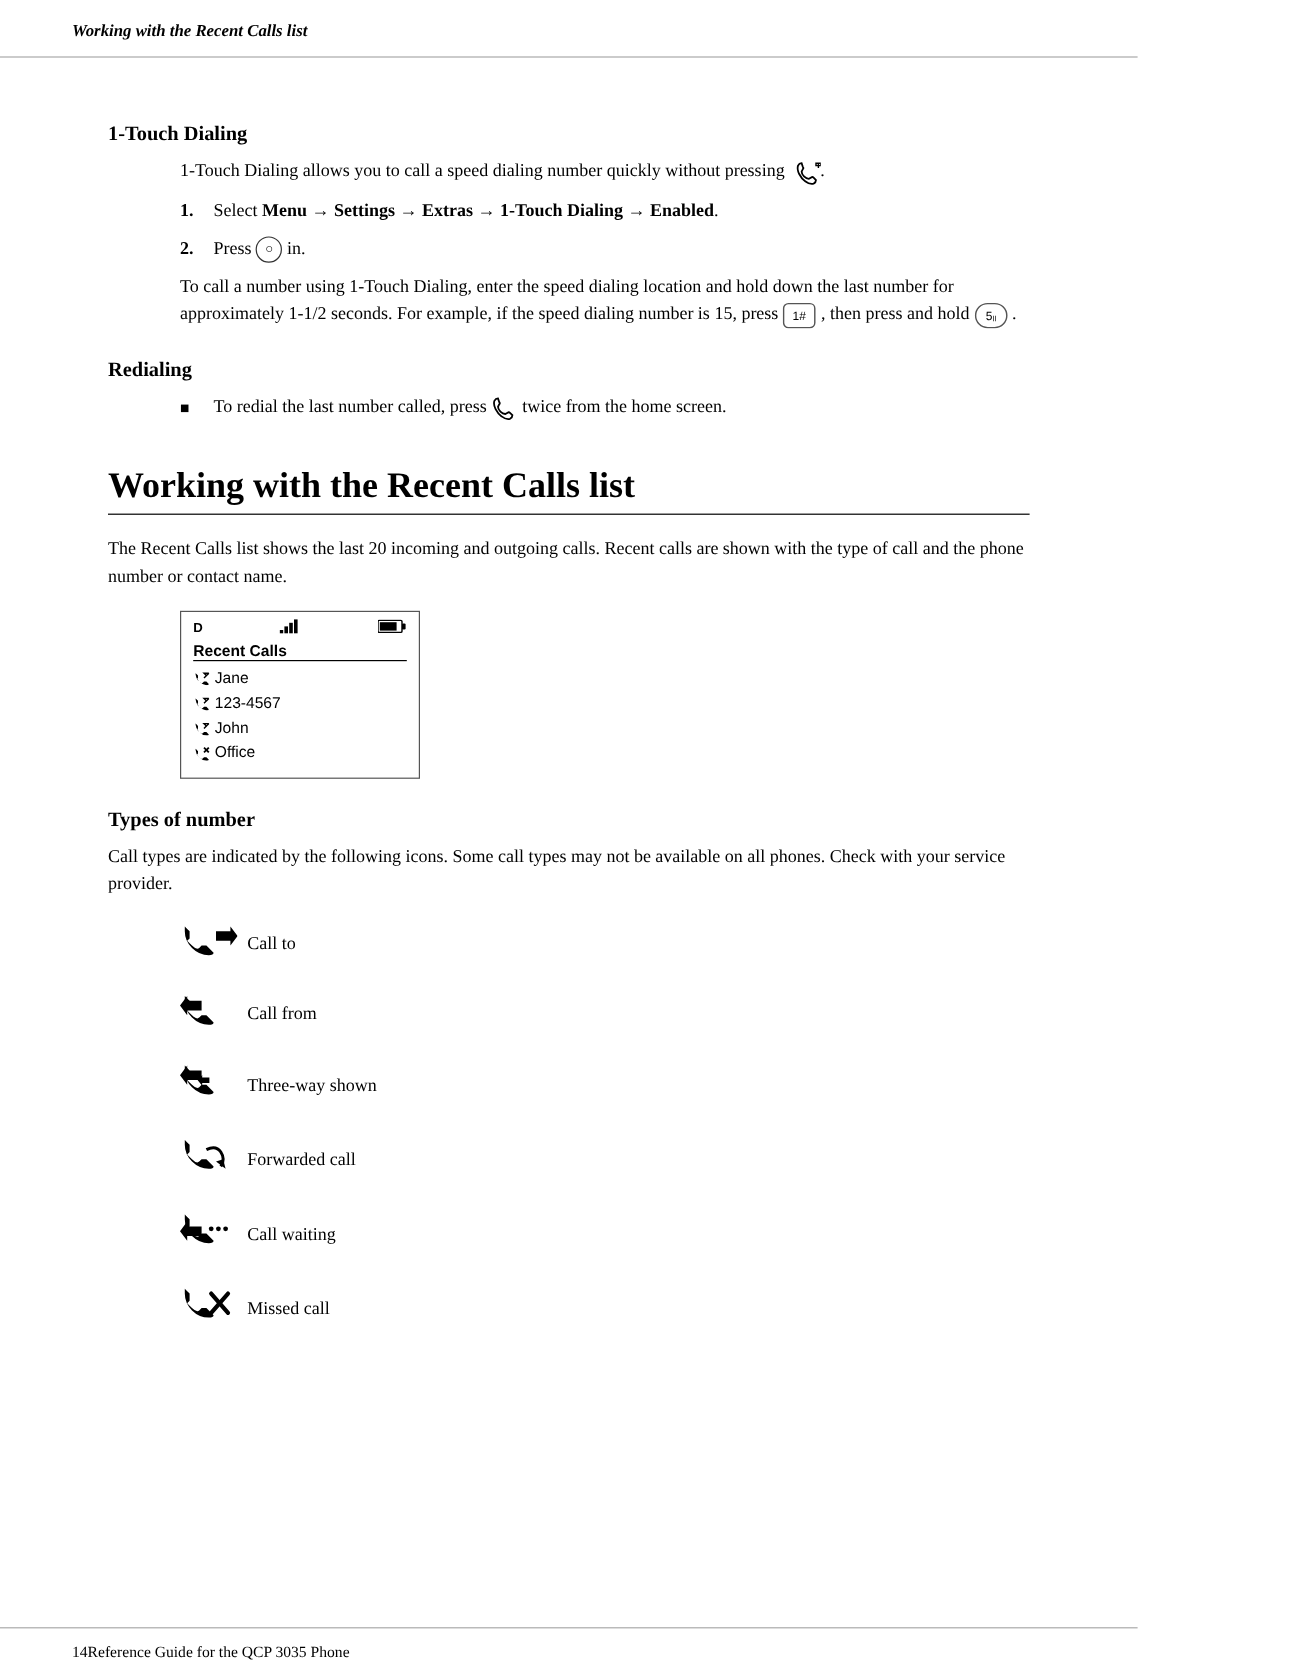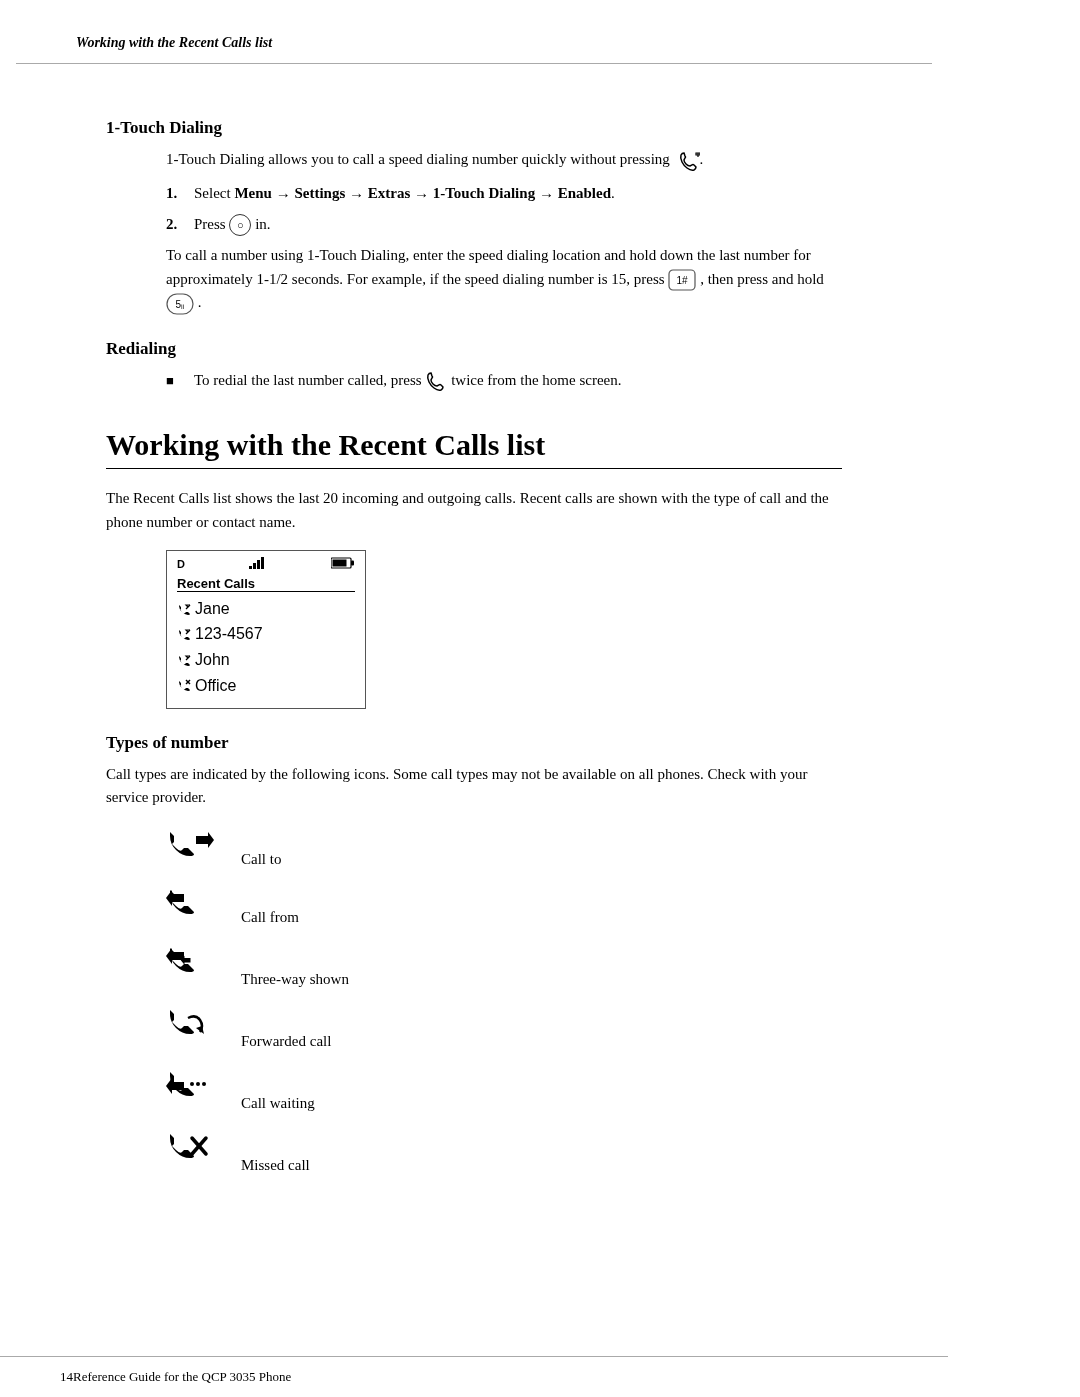--- a/index.html
+++ b/index.html
@@ -8,21 +8,21 @@
       font-size: 15px;
       background: #fff;
       color: #000;
       width: 1080px;
       min-height: 1397px;
       position: relative;
     }
     .page {
       width: 948px;
       min-height: 1397px;
-      padding: 16px;
+      padding: 0;
       position: relative;
     }
     
     .header {
       padding: 18px 60px 12px 60px;
       border-bottom: 1px solid #aaa;
       margin-bottom: 0;
     }
     .header-text {
       font-style: italic;
@@ -105,32 +105,32 @@
       align-items: center;
       margin-bottom: 4px;
     }
     .phone-screen-title {
       font-weight: bold;
       font-size: 13px;
       border-bottom: 1px solid #000;
       margin-bottom: 4px;
     }
     .phone-screen-item {
-      font-size: 16px;
+      font-size: 13px;
       display: flex;
       align-items: center;
       gap: 4px;
       line-height: 1.6;
     }
     
     .call-type-row {
       display: flex;
-      align-items: flex-end;
+      align-items: center;
       margin: 18px 0 18px 60px;
-      gap: 27px;
+      gap: 8px;
     }
     .call-type-label {
       font-size: 15px;
     }
     
     .key-symbol {
       display: inline-flex;
       align-items: center;
       justify-content: center;
       border: 1.5px solid #333;

